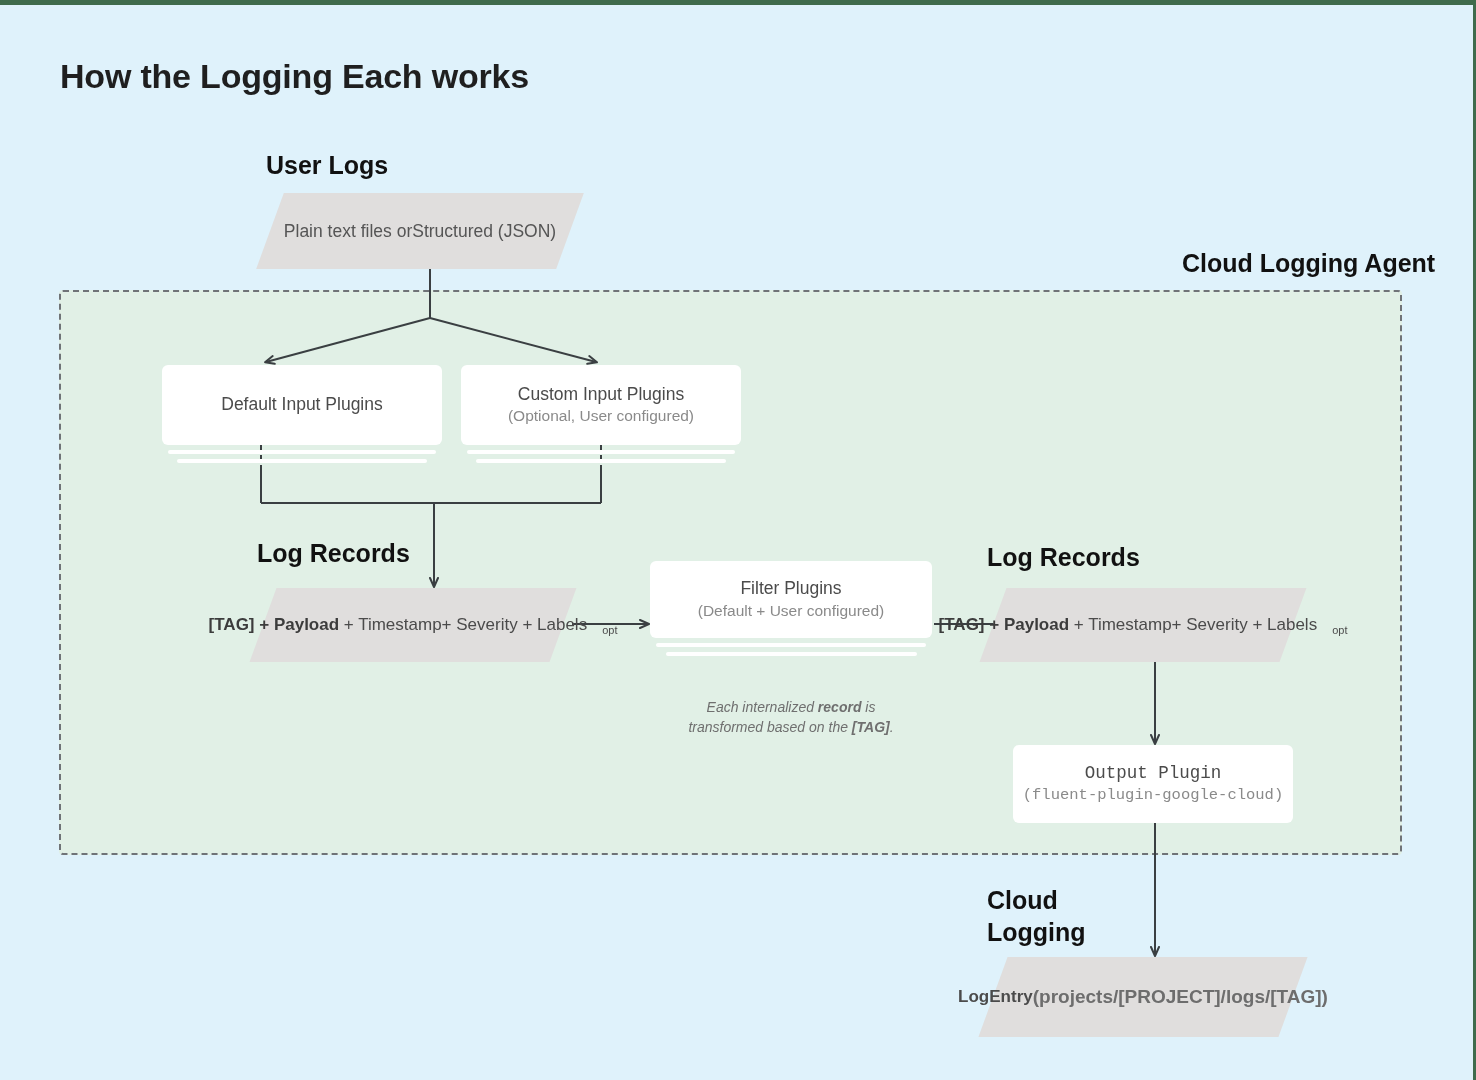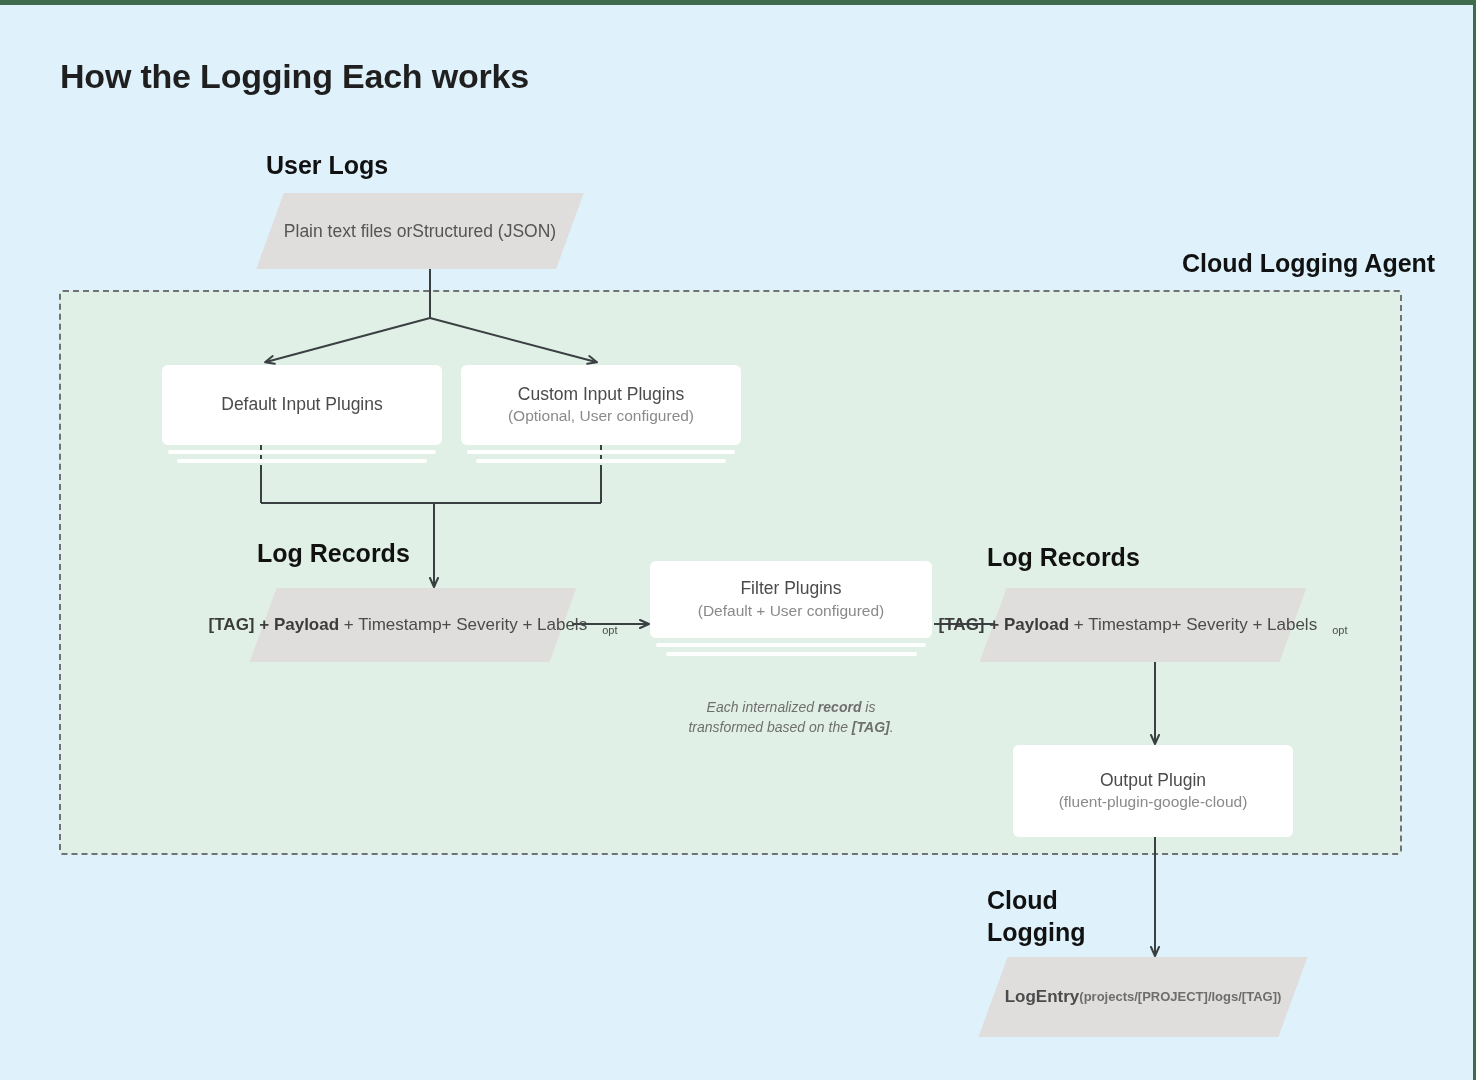--- a/index.html
+++ b/index.html
@@ -75,21 +75,21 @@
     position: relative;
     width: 100%; height: 100%;
     display: flex;
     align-items: center;
     justify-content: center;
     text-align: right;
     color: #4b4b4b;
     font-size: 17px;
     line-height: 1.42;
   }
-  .par-text .sub { font-size: 13px; color: #6d6d6d; }
+  .par-text .sub { font-size: 19px; color: #6d6d6d; }
 
   #shape-user-logs { left: 270px; top: 188px; width: 300px; height: 76px; }
   #shape-user-logs .par-text { font-size: 17.5px; color: #555; }
 
   #shape-logrec-1 { left: 263px; top: 583px; width: 300px; height: 74px; }
   #shape-logrec-2 { left: 993px; top: 583px; width: 300px; height: 74px; }
   #shape-logentry { left: 993px; top: 952px; width: 300px; height: 80px; }
   #shape-logentry .par-text { font-size: 17px; font-weight: bold; }
 
   .rec-line { white-space: nowrap; font-size: 17px; color: #4b4b4b; }
@@ -125,21 +125,21 @@
   }
   .stack::after {
     left: 5.5%;
     right: 5.5%;
     bottom: -18px;
   }
 
   #card-default-input { left: 121px; top: 360px; width: 280px; height: 80px; margin-left: 41px; }
   #card-custom-input  { left: 461px; top: 360px; width: 280px; height: 80px; }
   #card-filter        { left: 650px; top: 556px; width: 282px; height: 77px; }
-  #card-output        { left: 1013px; top: 740px; width: 280px; height: 92px; }
+  #card-output        { left: 1013px; top: 740px; width: 280px; height: 78px; font-family: Liberation Mono, monospace; }
 
   
   #annotation {
     left: 630px;
     top: 693px;
     width: 322px;
     text-align: center;
     font-style: italic;
     font-size: 14px;
     line-height: 1.42;

